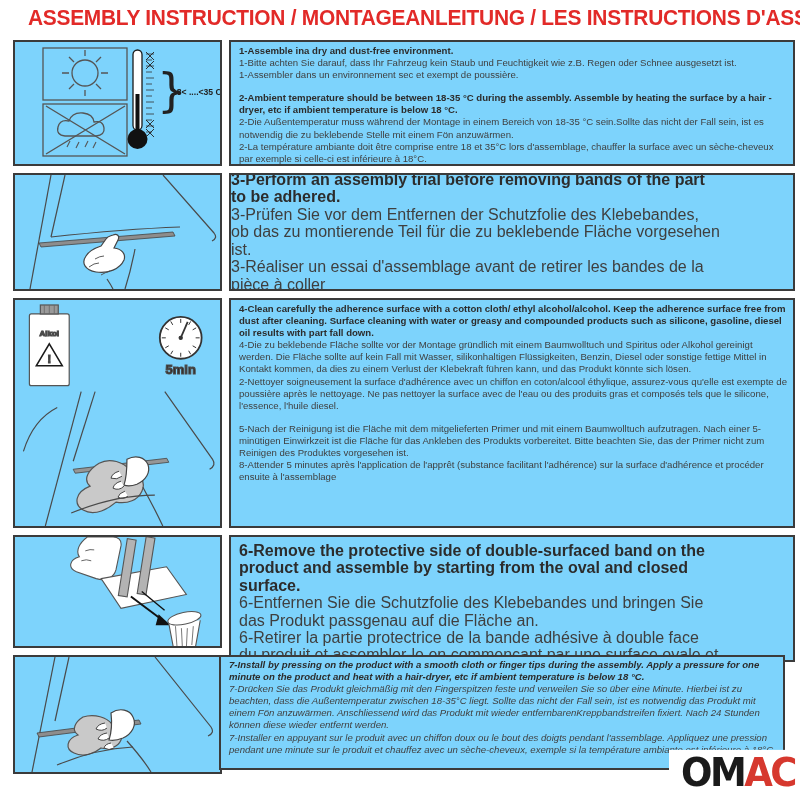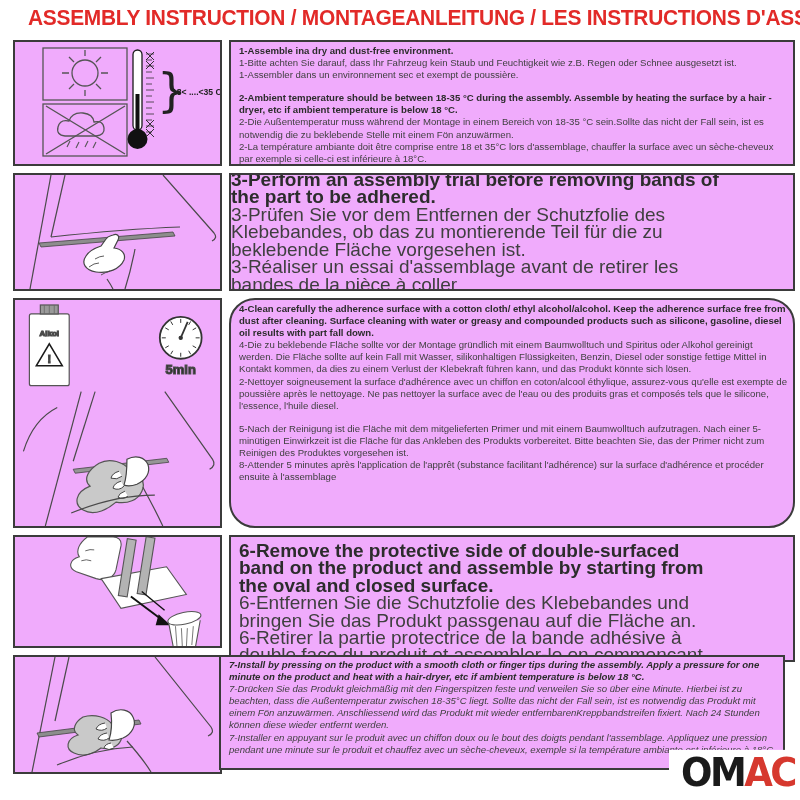--- a/index.html
+++ b/index.html
@@ -1,35 +1,35 @@
 <!DOCTYPE html>
 <html><head>
 <meta charset="utf-8">
 <style>
   html,body{margin:0;padding:0;background:#fff;}
   body{width:800px;height:800px;position:relative;font-family:"Liberation Sans",sans-serif;color:#3f3f3f;}
   .title{position:absolute;top:5px;left:0;width:800px;text-align:center;
          font-weight:bold;font-size:22.5px;letter-spacing:-0.3px;color:#e22a28;
          transform:scaleX(0.93);white-space:nowrap;}
-  .box{position:absolute;border:2px solid #3b3b3b;background:#f0abfc;box-sizing:border-box;overflow:hidden;}
+  .box{position:absolute;border:2px solid #3b3b3b;background:#7dd3fc;box-sizing:border-box;overflow:hidden;}
   
   .r1l{left:13px;top:40px;width:209px;height:126px;}
   .r2l{left:13px;top:173px;width:209px;height:118px;}
   .r3l{left:13px;top:298px;width:209px;height:230px;}
   .r4l{left:13px;top:535px;width:209px;height:113px;}
   .r5l{left:13px;top:655px;width:209px;height:119px;}
   
   .r1r{left:229px;top:40px;width:566px;height:126px;}
   .r2r{left:229px;top:173px;width:566px;height:118px;display:flex;flex-direction:column;justify-content:center;}
-  .r3r{left:229px;top:298px;width:566px;height:230px;border-radius:26px;}
+  .r3r{left:229px;top:298px;width:566px;height:230px;}
   .r4r{left:229px;top:535px;width:566px;height:127px;}
   .r5r{left:219px;top:655px;width:566px;height:115px;font-style:italic;}
   .txt{padding:3px 6px 0 8px;}
   .small{font-size:9.6px;line-height:12.1px;}
-  .big{font-size:19px;line-height:17.4px;padding-right:72px;}
+  .big{font-size:16px;line-height:17.4px;padding-right:72px;}
   p{margin:0;}
   .en{font-weight:bold;color:#2c2c2c;}
   .gap{height:11px;}
   svg{display:block;width:100%;height:100%;}
   .logo{position:absolute;right:5px;top:751px;background:#fff;padding-left:12px;
         font-family:"DejaVu Sans",sans-serif;font-weight:900;font-size:37px;line-height:44px;
         letter-spacing:-2.5px;transform:scaleY(1.05);}
   .logo .lb{color:#1a1a1a;}
   .logo .lr{color:#d6382e;}
 </style>

